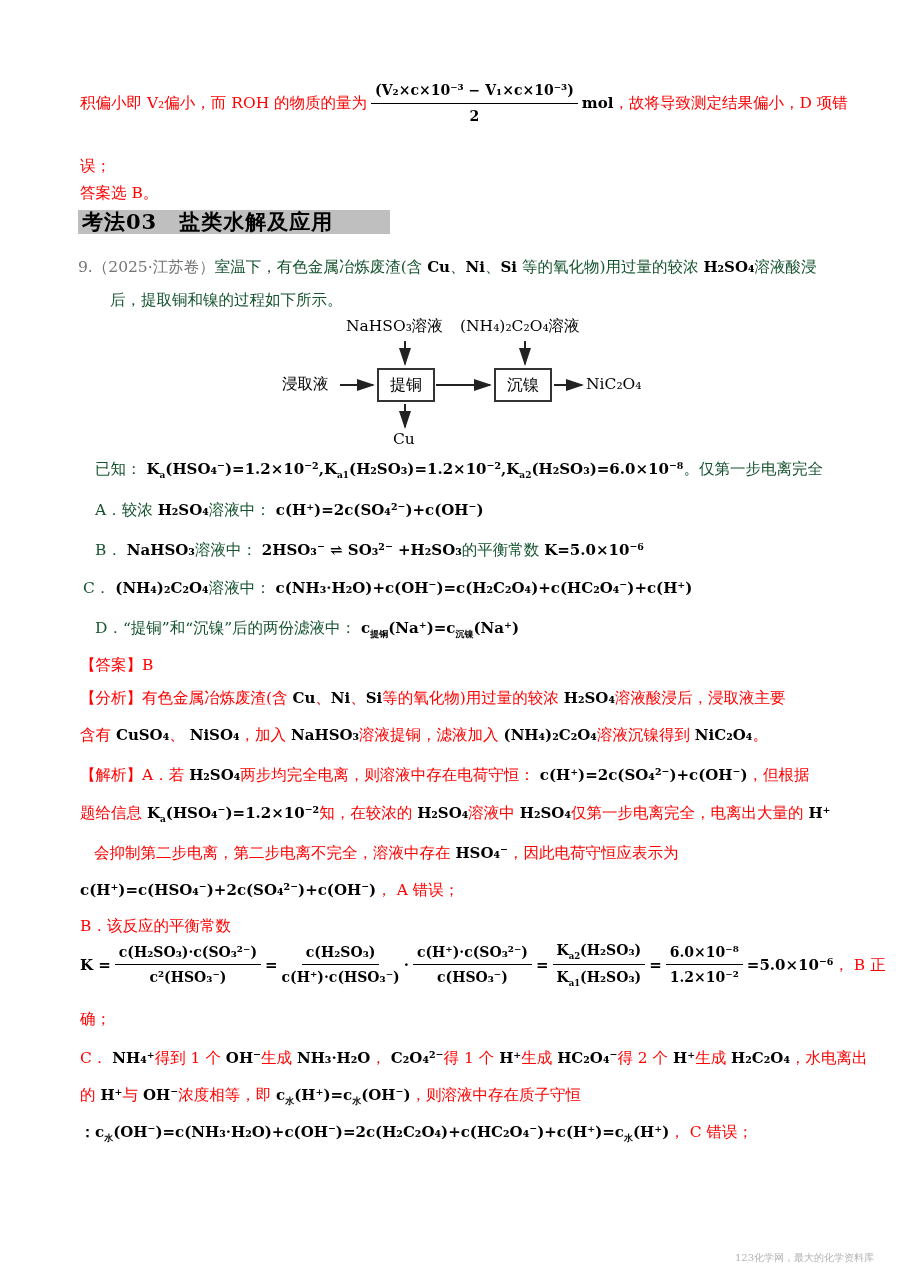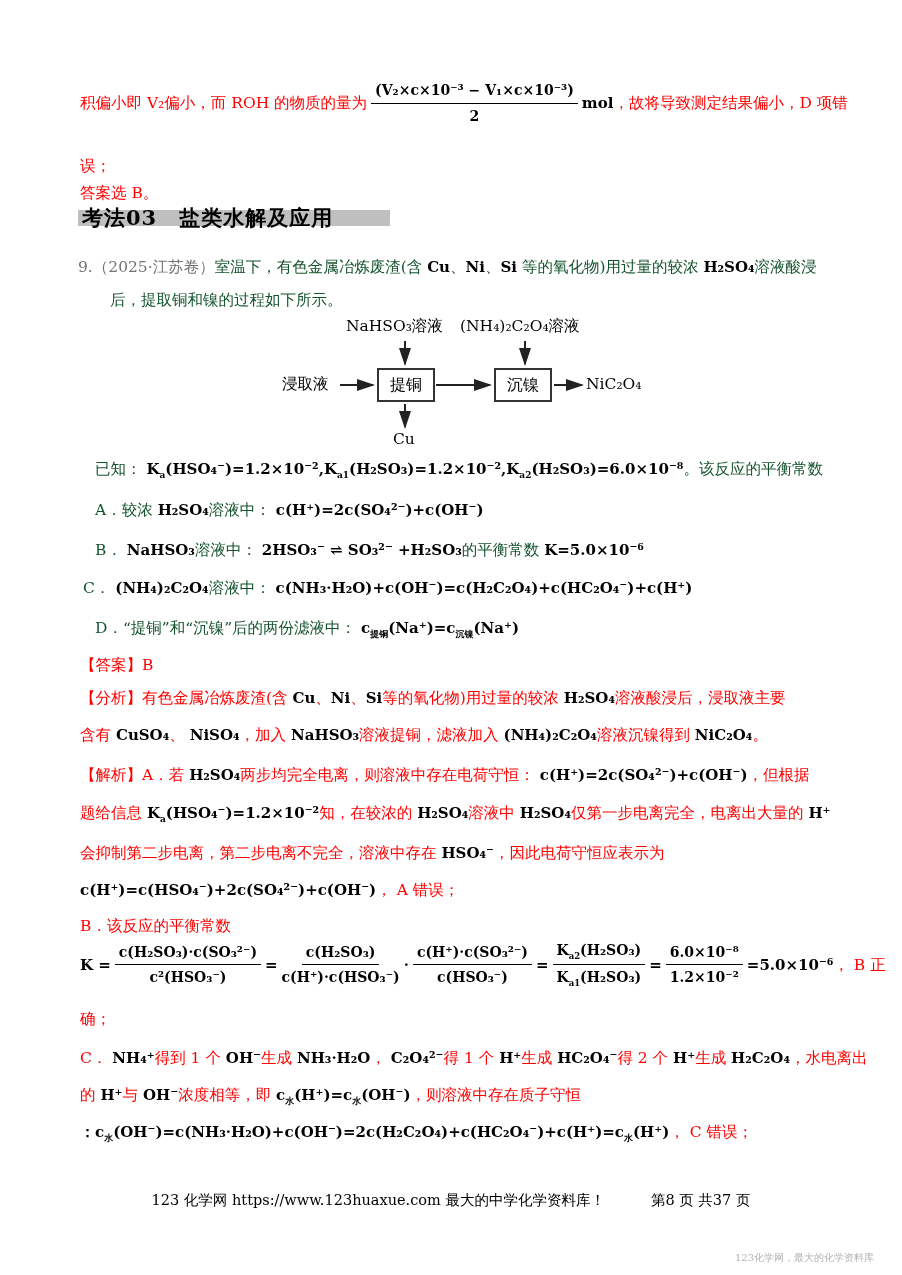--- a/index.html
+++ b/index.html
@@ -24,21 +24,21 @@
   .seg-blue { color:#737373; font-weight:normal; }
   
   .frac { display:inline-flex; flex-direction:column; align-items:center;
           vertical-align:middle; margin:0 4px; }
   .frac .num { border-bottom:1.5px solid #000; padding:0 4px 2px; text-align:center; }
   .frac .den { padding-top:2px; text-align:center; }
   .frac .num .seg-f, .frac .den .seg-f { font-size:14px; }
   .frac .num .seg-u, .frac .den .seg-u { font-size:8.5px; }
   
   .heading-bar {
-    position:absolute; left:78px; top:202px; width:312px; height:16px;
+    position:absolute; left:78px; top:202px; width:312px; height:24px;
     background:#bfbfbf; display:flex; align-items:center;
     font-size:21px; font-weight:bold; color:#000; padding-left:4px;
     letter-spacing:1px;
   }
   
   .diagram { position:absolute; left:270px; top:306px; width:420px; height:142px; }
   .diagram svg { position:absolute; left:0; top:0; }
   .dg-label { position:absolute; white-space:nowrap; font-size:15.5px; }
   .dg-box {
     position:absolute; width:58px; height:34px; border:2px solid #333;
@@ -91,33 +91,33 @@
     </svg>
     <div class="dg-label" style="left:76px;  top:2px;">NaHSO₃溶液</div>
     <div class="dg-label" style="left:190px; top:2px;">(NH₄)₂C₂O₄溶液</div>
     <div class="dg-label" style="left:12px;  top:60px;">浸取液</div>
     <div class="dg-box" style="left:107px; top:54px;">提铜</div>
     <div class="dg-box" style="left:224px; top:54px;">沉镍</div>
     <div class="dg-label" style="left:316px; top:61px;">NiC₂O₄</div>
     <div class="dg-label" style="left:123px; top:116px;">Cu</div>
   </div>
 
-  <div class="line" style="left:95px; top:451px;"><span class="seg-b">已知：  </span><span class="seg-f">K</span><span class="seg-u">a</span><span class="seg-f">(HSO₄⁻)=1.2×10⁻²,K</span><span class="seg-u">a1</span><span class="seg-f">(H₂SO₃)=1.2×10⁻²,K</span><span class="seg-u">a2</span><span class="seg-f">(H₂SO₃)=6.0×10⁻⁸</span><span class="seg-b">。该反应的平衡常数</span></div>
+  <div class="line" style="left:95px; top:451px;"><span class="seg-b">已知：  </span><span class="seg-f">K</span><span class="seg-u">a</span><span class="seg-f">(HSO₄⁻)=1.2×10⁻²,K</span><span class="seg-u">a1</span><span class="seg-f">(H₂SO₃)=1.2×10⁻²,K</span><span class="seg-u">a2</span><span class="seg-f">(H₂SO₃)=6.0×10⁻⁸</span><span class="seg-b">。仅第一步电离完全</span></div>
   <div class="line" style="left:95px; top:492px;"><span class="seg-b">A．较浓 </span><span class="seg-f">H₂SO₄</span><span class="seg-b">溶液中：  </span><span class="seg-f">c(H⁺)=2c(SO₄²⁻)+c(OH⁻)</span></div>
   <div class="line" style="left:95px; top:532px;"><span class="seg-b">B．  </span><span class="seg-f">NaHSO₃</span><span class="seg-b">溶液中：  </span><span class="seg-f">2HSO₃⁻ ⇌ SO₃²⁻ +H₂SO₃</span><span class="seg-b">的平衡常数 </span><span class="seg-f">K=5.0×10⁻⁶</span></div>
   <div class="line" style="left:83px; top:570px;"><span class="seg-b">C．  </span><span class="seg-f">(NH₄)₂C₂O₄</span><span class="seg-b">溶液中：  </span><span class="seg-f">c(NH₃·H₂O)+c(OH⁻)=c(H₂C₂O₄)+c(HC₂O₄⁻)+c(H⁺)</span></div>
   <div class="line" style="left:95px; top:610px;"><span class="seg-b">D．“提铜”和“沉镍”后的两份滤液中：  </span><span class="seg-f">c</span><span class="seg-u">提铜</span><span class="seg-f">(Na⁺)=c</span><span class="seg-u">沉镍</span><span class="seg-f">(Na⁺)</span></div>
 
   <div class="line" style="left:80px; top:647px;"><span class="seg-r">【答案】B</span></div>
   <div class="line" style="left:80px; top:680px;"><span class="seg-r">【分析】有色金属冶炼废渣(含 </span><span class="seg-f">Cu</span><span class="seg-r">、</span><span class="seg-f">Ni</span><span class="seg-r">、</span><span class="seg-f">Si</span><span class="seg-r">等的氧化物)用过量的较浓 </span><span class="seg-f">H₂SO₄</span><span class="seg-r">溶液酸浸后，浸取液主要</span></div>
   <div class="line" style="left:80px; top:717px;"><span class="seg-r">含有 </span><span class="seg-f">CuSO₄</span><span class="seg-r">、 </span><span class="seg-f">NiSO₄</span><span class="seg-r">，加入 </span><span class="seg-f">NaHSO₃</span><span class="seg-r">溶液提铜，滤液加入 </span><span class="seg-f">(NH₄)₂C₂O₄</span><span class="seg-r">溶液沉镍得到 </span><span class="seg-f">NiC₂O₄</span><span class="seg-r">。</span></div>
 
   <div class="line" style="left:80px; top:757px;"><span class="seg-r">【解析】A．若 </span><span class="seg-f">H₂SO₄</span><span class="seg-r">两步均完全电离，则溶液中存在电荷守恒：  </span><span class="seg-f">c(H⁺)=2c(SO₄²⁻)+c(OH⁻)</span><span class="seg-r">，但根据</span></div>
   <div class="line" style="left:80px; top:795px;"><span class="seg-r">题给信息 </span><span class="seg-f">K</span><span class="seg-u">a</span><span class="seg-f">(HSO₄⁻)=1.2×10⁻²</span><span class="seg-r">知，在较浓的 </span><span class="seg-f">H₂SO₄</span><span class="seg-r">溶液中 </span><span class="seg-f">H₂SO₄</span><span class="seg-r">仅第一步电离完全，电离出大量的 </span><span class="seg-f">H⁺</span></div>
-  <div class="line" style="left:80px; top:835px;"><span class="seg-r">会抑制第二步电离，第二步电离不完全，溶液中存在 </span><span class="seg-f">HSO₄⁻</span><span class="seg-r">，因此电荷守恒应表示为</span></div>
+  <div class="line" style="left:94px; top:835px;"><span class="seg-r">会抑制第二步电离，第二步电离不完全，溶液中存在 </span><span class="seg-f">HSO₄⁻</span><span class="seg-r">，因此电荷守恒应表示为</span></div>
   <div class="line" style="left:80px; top:872px;"><span class="seg-f">c(H⁺)=c(HSO₄⁻)+2c(SO₄²⁻)+c(OH⁻)</span><span class="seg-r">， A 错误；</span></div>
 
   <div class="line" style="left:80px; top:908px;"><span class="seg-r">B．该反应的平衡常数</span></div>
   <div class="line line-flex" style="left:80px; top:932px;">
     <span><span class="seg-f">K =</span></span>
     <span class="frac">
       <span class="num"><span class="seg-f">c(H₂SO₃)·c(SO₃²⁻)</span></span>
       <span class="den"><span class="seg-f">c²(HSO₃⁻)</span></span>
     </span>
     <span><span class="seg-f">=</span></span>
@@ -141,20 +141,16 @@
       <span class="den"><span class="seg-f">1.2×10⁻²</span></span>
     </span>
     <span><span class="seg-f">=5.0×10⁻⁶</span><span class="seg-r">， B 正</span></span>
   </div>
   <div class="line" style="left:80px; top:1001px;"><span class="seg-r">确；</span></div>
 
   <div class="line" style="left:80px; top:1040px;"><span class="seg-r">C．  </span><span class="seg-f">NH₄⁺</span><span class="seg-r">得到 1 个 </span><span class="seg-f">OH⁻</span><span class="seg-r">生成 </span><span class="seg-f">NH₃·H₂O</span><span class="seg-r">，  </span><span class="seg-f">C₂O₄²⁻</span><span class="seg-r">得 1 个 </span><span class="seg-f">H⁺</span><span class="seg-r">生成 </span><span class="seg-f">HC₂O₄⁻</span><span class="seg-r">得 2 个 </span><span class="seg-f">H⁺</span><span class="seg-r">生成 </span><span class="seg-f">H₂C₂O₄</span><span class="seg-r">，水电离出</span></div>
   <div class="line" style="left:80px; top:1077px;"><span class="seg-r">的 </span><span class="seg-f">H⁺</span><span class="seg-r">与 </span><span class="seg-f">OH⁻</span><span class="seg-r">浓度相等，即 </span><span class="seg-f">c</span><span class="seg-u">水</span><span class="seg-f">(H⁺)=c</span><span class="seg-u">水</span><span class="seg-f">(OH⁻)</span><span class="seg-r">，则溶液中存在质子守恒</span></div>
   <div class="line" style="left:80px; top:1114px;"><span class="seg-f">：c</span><span class="seg-u">水</span><span class="seg-f">(OH⁻)=c(NH₃·H₂O)+c(OH⁻)=2c(H₂C₂O₄)+c(HC₂O₄⁻)+c(H⁺)=c</span><span class="seg-u">水</span><span class="seg-f">(H⁺)</span><span class="seg-r">， C 错误；</span></div>
 
-  <div class="footer">
-    <span>123 化学网 https://www.123huaxue.com 最大的中学化学资料库！</span>
-    <span>第8 页 共37 页</span>
-  </div>
 
   <div class="watermark">123化学网，最大的化学资料库</div>
 
 </div>
 
 </body></html>

